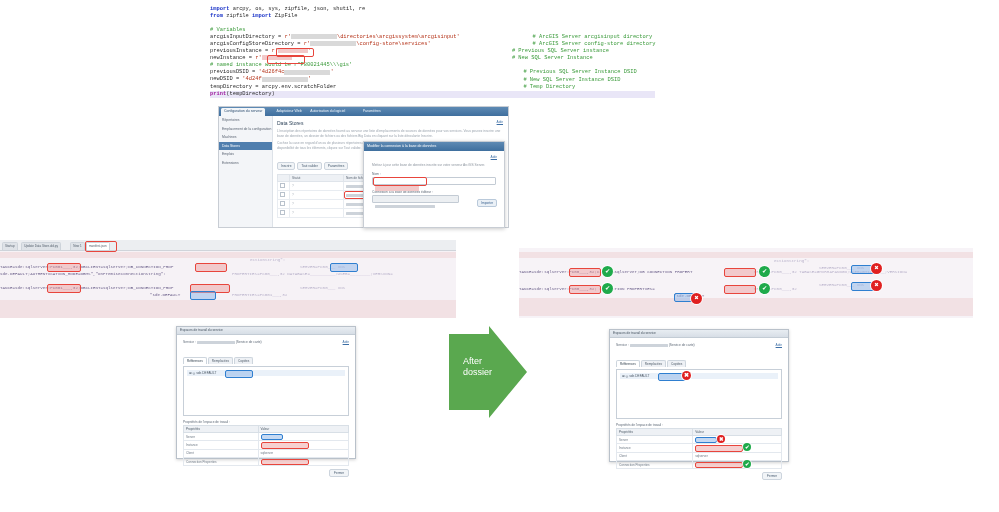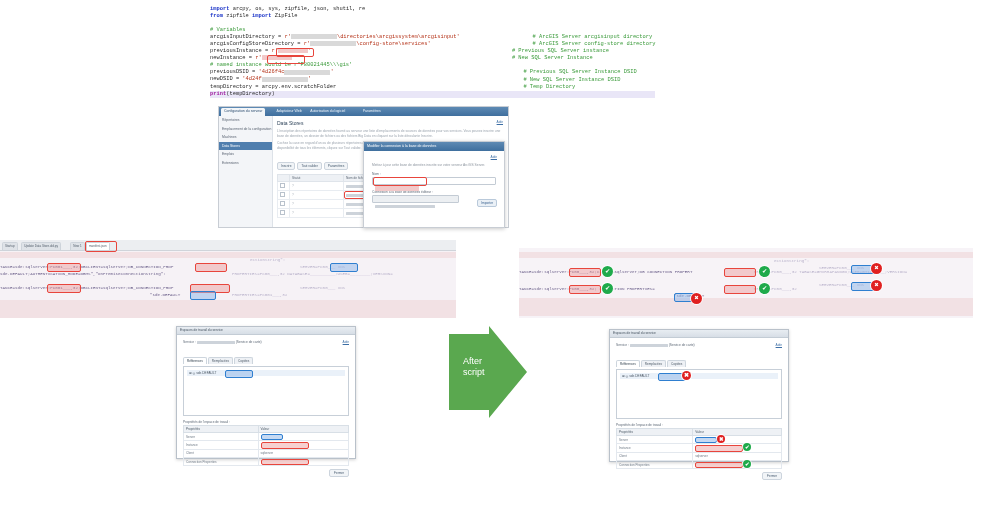--- a/index.html
+++ b/index.html
@@ -335,21 +335,21 @@
         <div class="badge no" style="left: 172px; top: 45px;">✖</div>
       </div>
   </div>
 
   <div id="arrow">
     <svg width="78" height="92" viewBox="0 0 78 92">
       <polygon points="0,8 40,8 40,0 78,46 40,92 40,84 0,84" fill="#5aa84f"></polygon>
     </svg>
     <div class="lbl">
       <div>After</div>
-      <div>script</div>
+      <div>dossier</div>
     </div>
   </div>
 
   <div class="svc" id="svc-before" style="left:176px;top:326px;width:178px;height:131px;">
     <div class="stitle">Espaces de travail du service</div>
     <div class="sbody">
       <div class="saide">Aide</div>
       <div class="srow">
         <span>Service :</span>
         <span class="blurbar" style="width:38px;"></span>

